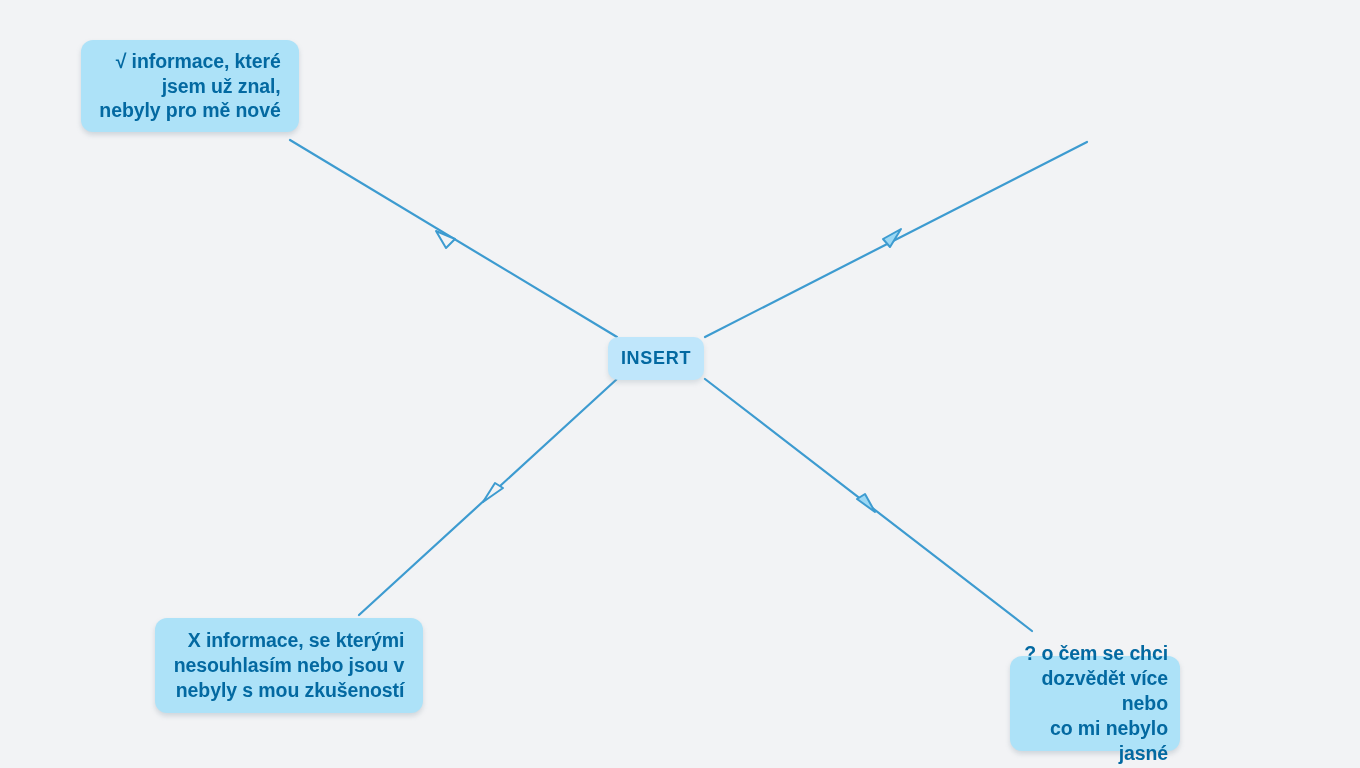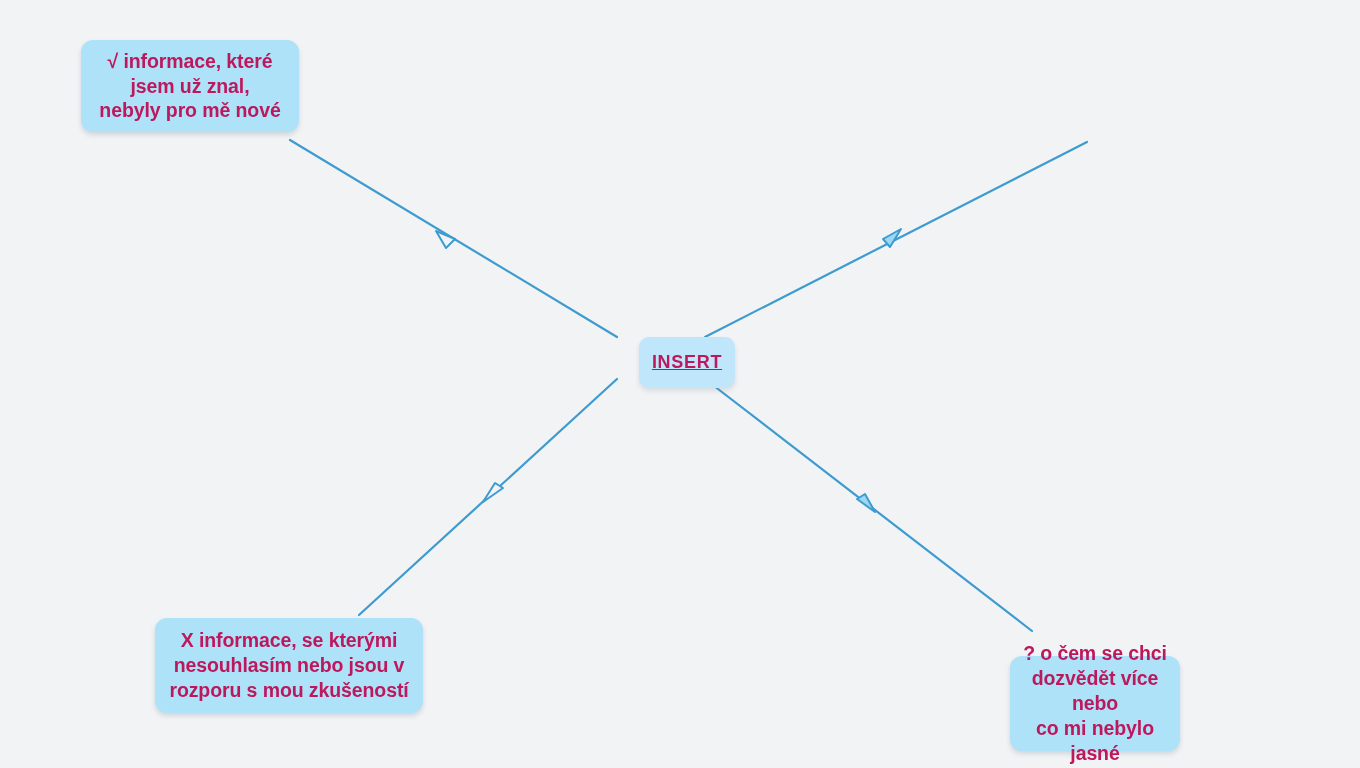--- a/index.html
+++ b/index.html
@@ -22,46 +22,46 @@
     position: absolute;
     left: 0;
     top: 0;
     width: 1360px;
     height: 768px;
   }
   .node {
     position: absolute;
     box-sizing: border-box;
     background: #ade2f8;
-    color: #be185d;
+    color: #0369a1;
     border-radius: 12px;
     font-weight: bold;
     display: flex;
     align-items: center;
     justify-content: center;
-    text-align: center;
+    text-align: right;
     line-height: 1.28;
     box-shadow: 0 3px 5px rgba(120, 140, 155, 0.28);
     letter-spacing: -0.1px;
     white-space: pre-line;
   }
   .node.leaf {
     font-size: 19.5px;
     padding: 6px 12px;
   }
   .node.center {
     background: #bfe6fb;
     font-size: 18px;
     letter-spacing: 0.7px;
     border-radius: 10px;
     box-shadow: 0 3px 5px rgba(120, 140, 155, 0.22);
   }
   #node-known   { left: 81px;   top: 40px;  width: 218px; height: 92px; }
   #node-new     { left: 1039px; top: 62px;  width: 241px; height: 73px; }
-  #node-insert  { left: 639px;  top: 337px; width: 96px;  height: 51px; text-decoration: underline; }
+  #node-insert  { left: 608px;  top: 337px; width: 96px;  height: 43px; }
   #node-disagree{ left: 155px;  top: 618px; width: 268px; height: 95px; }
   #node-question{ left: 1010px; top: 656px; width: 170px; height: 95px; }
 </style>
 </head>
 <body>
 
 <div id="canvas">
 
   <svg id="edges" viewBox="0 0 1360 768" xmlns="http://www.w3.org/2000/svg">
 
@@ -78,21 +78,21 @@
     <polygon points="875,512 857,499 865,494" fill="#9cd8f4" stroke="#3d9bd0" stroke-width="2" stroke-linejoin="round"></polygon>
   </svg>
 
   <div id="node-known" class="node leaf">√ informace, které
 jsem už znal,
 nebyly pro mě nové</div>
 
 
   <div id="node-disagree" class="node leaf">X informace, se kterými
 nesouhlasím nebo jsou v
-rozporu s mou zkušeností</div>
+nebyly s mou zkušeností</div>
 
   <div id="node-question" class="node leaf">? o čem se chci
 dozvědět více nebo
 co mi nebylo jasné</div>
 
   <div id="node-insert" class="node center">INSERT</div>
 
 </div>
 
 </body></html>

